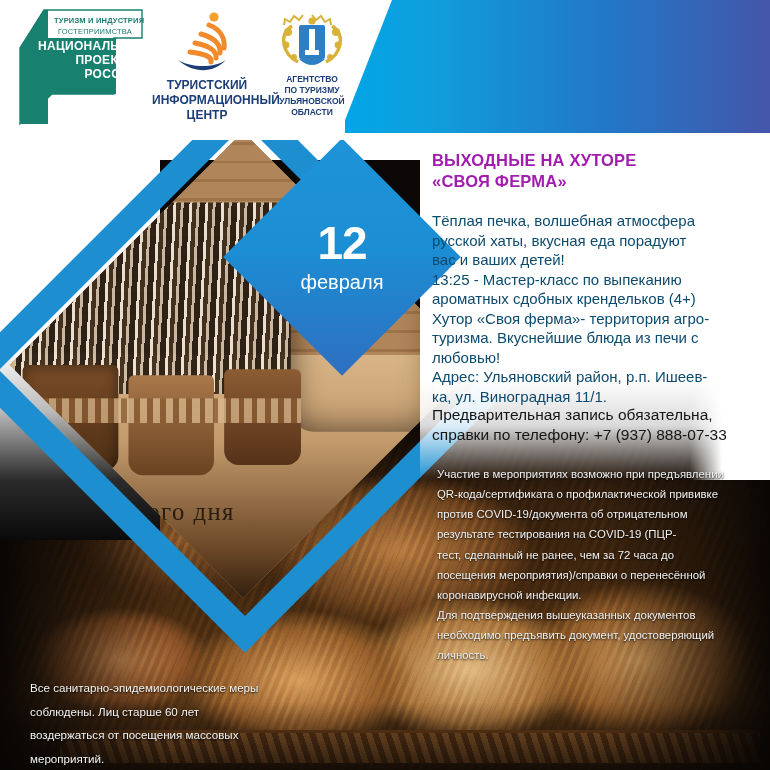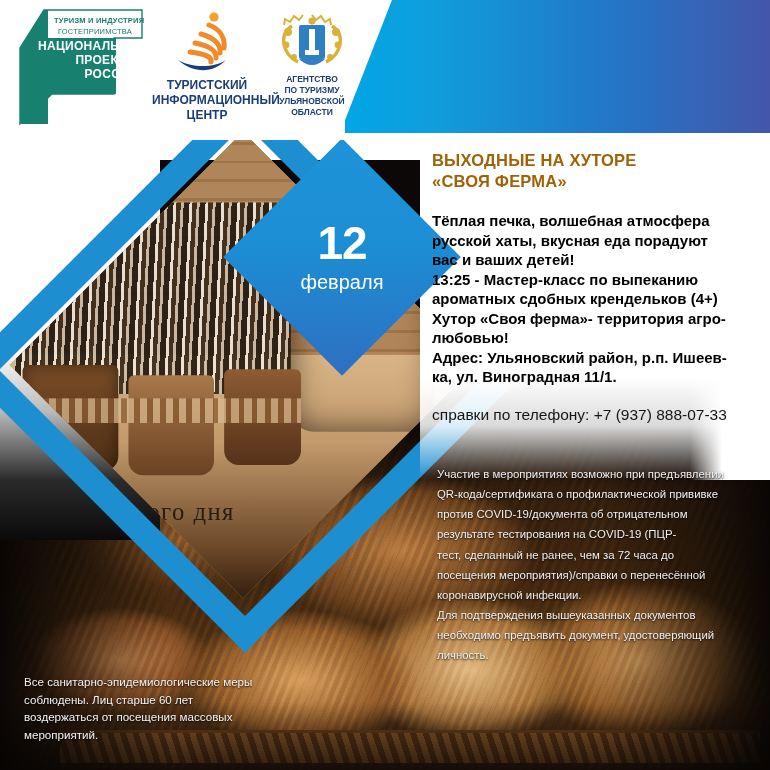--- a/index.html
+++ b/index.html
@@ -148,31 +148,31 @@
   .np-l1{top:31px;} .np-l2{top:45px;} .np-l3{top:59px;}
 
   .logo-tic{position:absolute;left:152px;top:10px;width:110px;height:120px;}
   .tic-cap{position:absolute;left:0;top:68px;width:110px;text-align:center;color:#1b3e78;font-weight:bold;font-size:12px;line-height:1.25;}
 
   .logo-agency{position:absolute;left:262px;top:12px;width:100px;height:118px;}
   .ag-cap{position:absolute;left:0;top:62px;width:100px;text-align:center;color:#1b3e78;font-weight:bold;font-size:8.5px;line-height:1.28;}
 
   
   .col-right{position:absolute;left:432px;top:150px;width:330px;}
-  .evt-title{font-size:16.5px;font-weight:bold;color:#a16207;line-height:1.28;letter-spacing:.2px;}
-  .evt-body{margin-top:19px;font-size:15px;color:#000000;line-height:1.3;font-weight:bold;}
+  .evt-title{font-size:16.5px;font-weight:bold;color:#a21caf;line-height:1.28;letter-spacing:.2px;}
+  .evt-body{margin-top:19px;font-size:15px;color:#0c4a6e;line-height:1.3;}
   .evt-body p{margin:0;}
   .evt-booking{position:absolute;left:432px;top:405px;width:336px;font-size:15.5px;color:#151515;line-height:1.32;}
   .evt-covid{position:absolute;left:432px;top:462px;width:332px;font-size:11.4px;color:#f2f2f2;line-height:1.33;
     text-shadow:0 1px 2px rgba(0,0,0,.9);}
   .evt-covid p{margin:5px;}
 
   .evt-sanitary{position:absolute;left:22px;top:672px;width:300px;font-size:11.6px;color:#f4f4f4;line-height:1.35;
     text-shadow:0 1px 2px rgba(0,0,0,.9);}
-  .evt-sanitary p{margin:2px;}
+  .evt-sanitary p{margin:8px;}
 </style>
 </head>
 <body>
 
 <div id="poster">
 
   <div class="bg-dark"></div>
 
   <div class="photo-bread">
 
@@ -280,27 +280,29 @@
       <div>ВЫХОДНЫЕ НА ХУТОРЕ</div>
       <div>«СВОЯ ФЕРМА»</div>
     </div>
     <div class="evt-body">
         <p>Тёплая печка, волшебная атмосфера</p>
         <p>русской хаты, вкусная еда порадуют</p>
         <p>вас и ваших детей!</p>
         <p>13:25 - Мастер-класс по выпеканию</p>
         <p>ароматных сдобных крендельков (4+)</p>
         <p>Хутор «Своя ферма»- территория агро-</p>
+        <p>туризма. Вкуснейшие блюда из печи с</p>
         <p>любовью!</p>
         <p>Адрес: Ульяновский район, р.п. Ишеев-</p>
         <p>ка, ул. Виноградная 11/1.</p>
       </div>
   </div>
 
   <div class="evt-booking">
+    <div>Предварительная запись обязательна,</div>
     <div>справки по телефону: +7 (937) 888-07-33</div>
   </div>
 
   <div class="evt-covid">
       <p>Участие в мероприятиях возможно при предъявлении</p>
       <p>QR-кода/сертификата о профилактической прививке</p>
       <p>против COVID-19/документа об отрицательном</p>
       <p>результате тестирования на COVID-19 (ПЦР-</p>
       <p>тест, сделанный не ранее, чем за 72 часа до</p>
       <p>посещения мероприятия)/справки о перенесённой</p>

